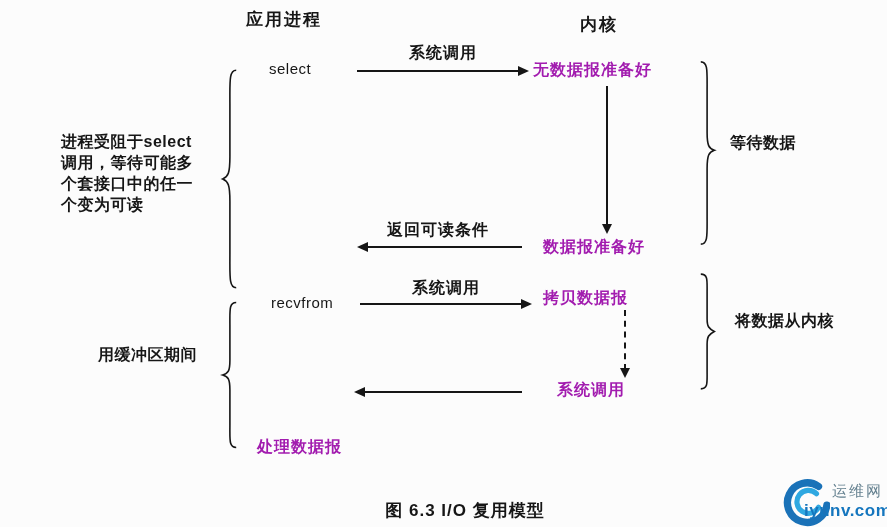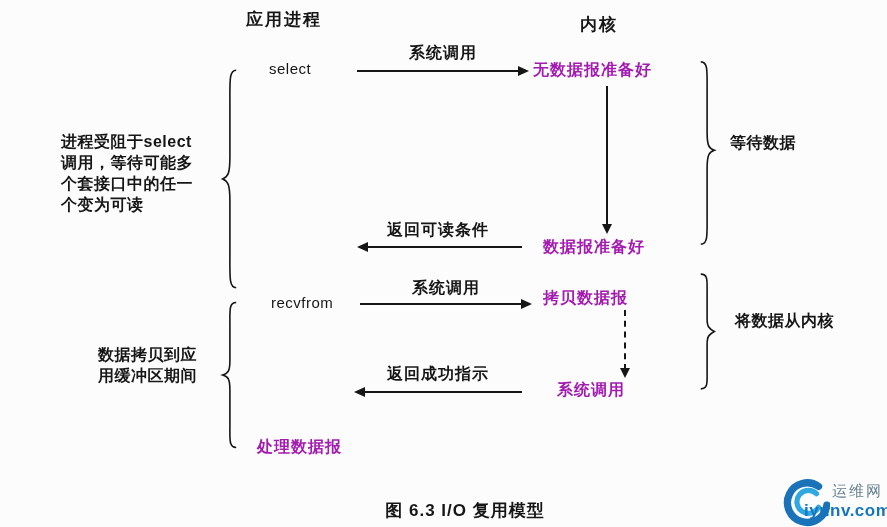--- a/index.html
+++ b/index.html
@@ -68,21 +68,20 @@
     <div class="head"></div>
   </div>
   <div class="abs cn" style="left:543px;top:288px;">拷贝数据报</div>
 
   <div class="varrow dashed" style="left:620px;top:310px;height:68px;">
     <div class="line"></div>
     <div class="head"></div>
   </div>
   <div class="abs cn" style="left:557px;top:380px;">系统调用</div>
 
-  <div class="arrow-label" style="left:354px;width:168px;top:364px;">返回成功指示</div>
   <div class="harrow left" style="left:354px;width:168px;top:387px;">
     <div class="line"></div>
     <div class="head"></div>
   </div>
 
   <div class="abs cn" style="left:257px;top:437px;">处理数据报</div>
 
   <div class="brace" style="left:220px;top:68px;width:18px;height:222px;">
     <svg viewBox="0 0 20 200" preserveAspectRatio="none">
       <path d="M18 2 C10 2 11 12 11 32 L11 80 C11 95 9 98 3 100 C9 102 11 105 11 120 L11 168 C11 188 10 198 18 198" fill="none" stroke="#161616" stroke-width="1.6" vector-effect="non-scaling-stroke"></path>
@@ -94,21 +93,20 @@
     <div>个套接口中的任一</div>
     <div>个变为可读</div>
   </div>
 
   <div class="brace" style="left:220px;top:301px;width:18px;height:148px;">
     <svg viewBox="0 0 20 200" preserveAspectRatio="none">
       <path d="M18 2 C10 2 11 12 11 32 L11 80 C11 95 9 98 3 100 C9 102 11 105 11 120 L11 168 C11 188 10 198 18 198" fill="none" stroke="#161616" stroke-width="1.6" vector-effect="non-scaling-stroke"></path>
     </svg>
   </div>
   <div class="abs note" style="left:98px;top:344px;">
-    <div>数据拷贝到应</div>
     <div>用缓冲区期间</div>
   </div>
 
   <div class="brace" style="left:699px;top:60px;width:18px;height:186px;">
     <svg viewBox="0 0 20 200" preserveAspectRatio="none">
       <path d="M2 2 C10 2 9 12 9 32 L9 78 C9 92 11 95 17 97 C11 99 9 102 9 117 L9 168 C9 188 10 198 2 198" fill="none" stroke="#161616" stroke-width="1.6" vector-effect="non-scaling-stroke"></path>
     </svg>
   </div>
   <div class="abs note" style="left:730px;top:132px;">等待数据</div>
 

